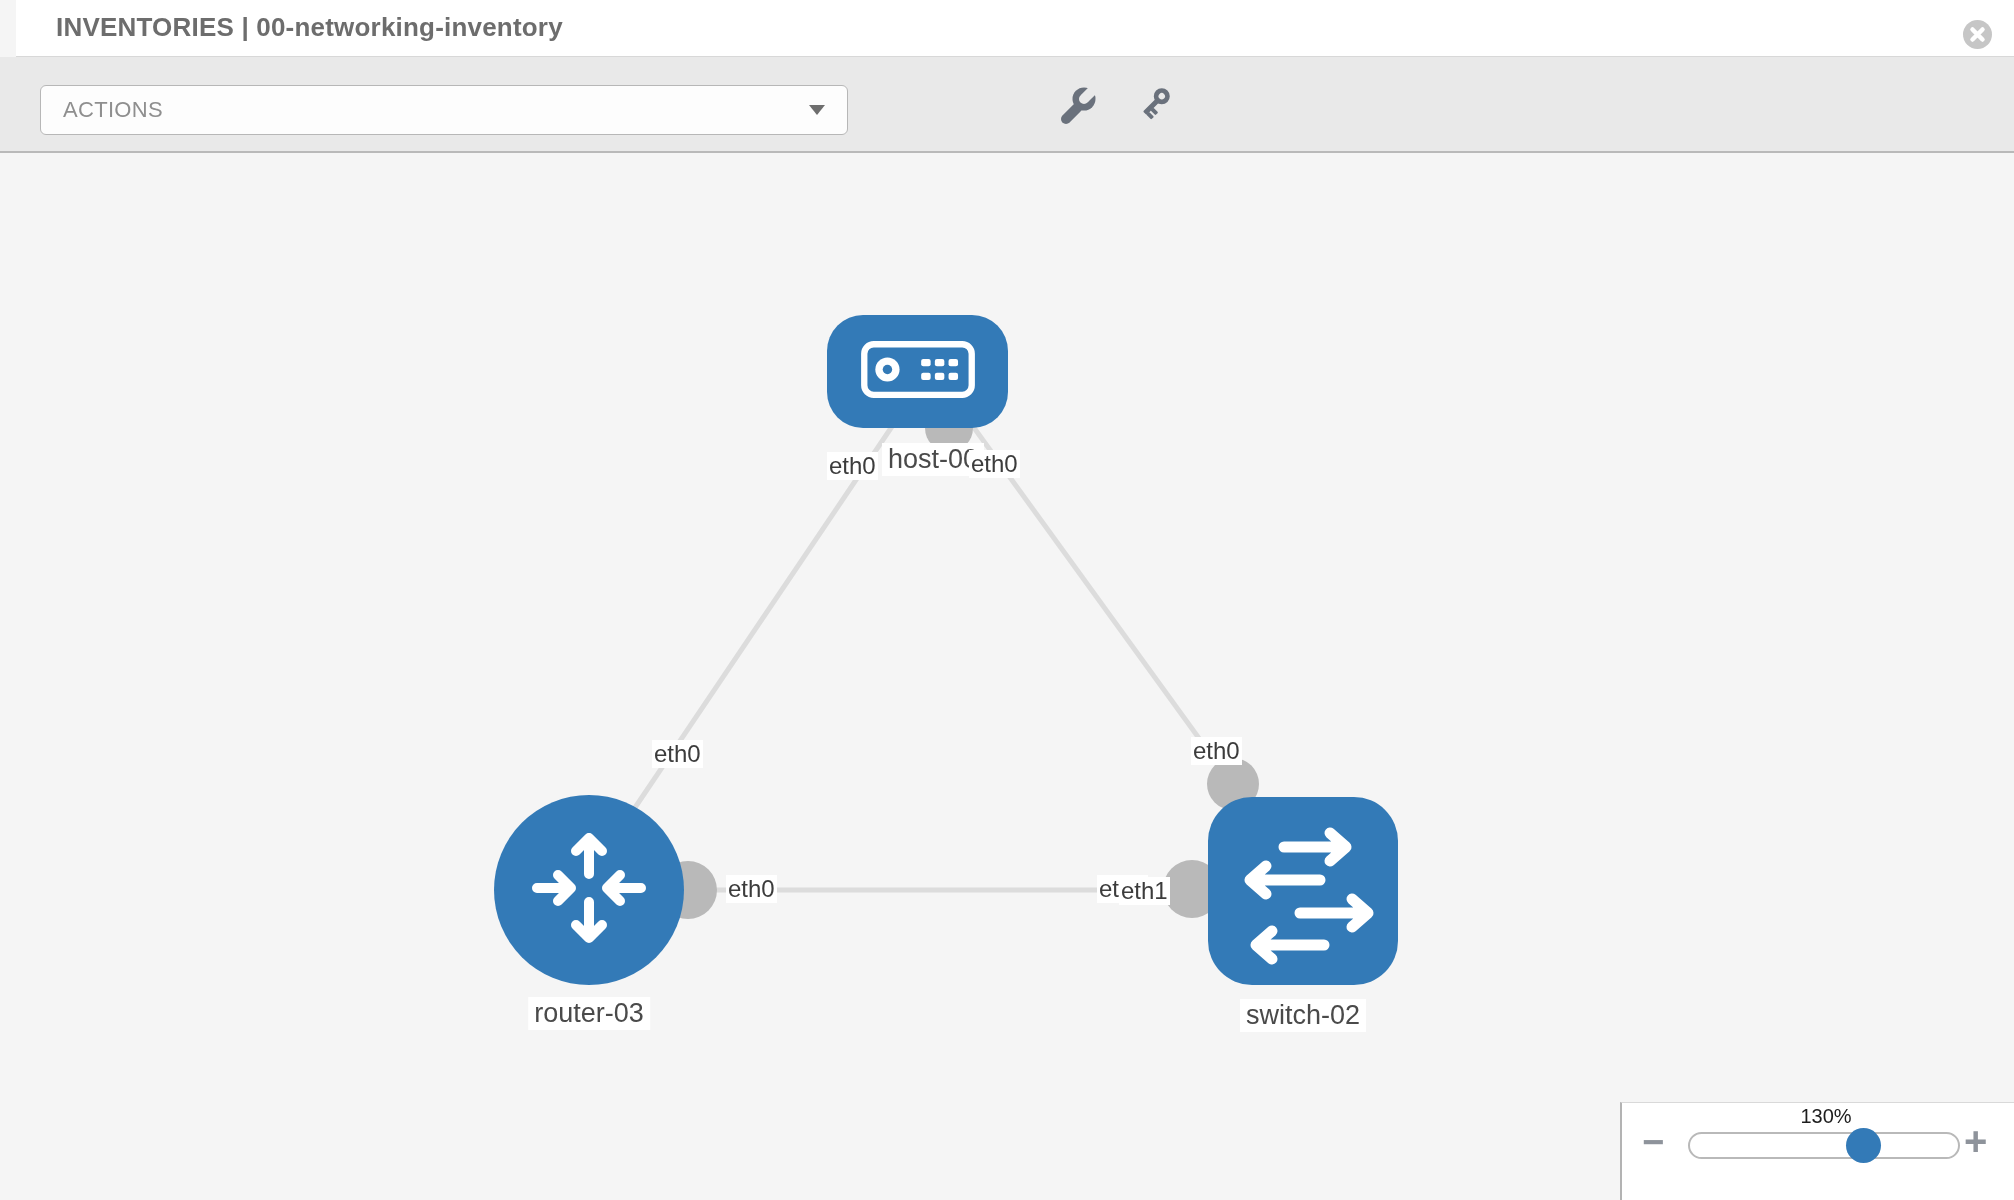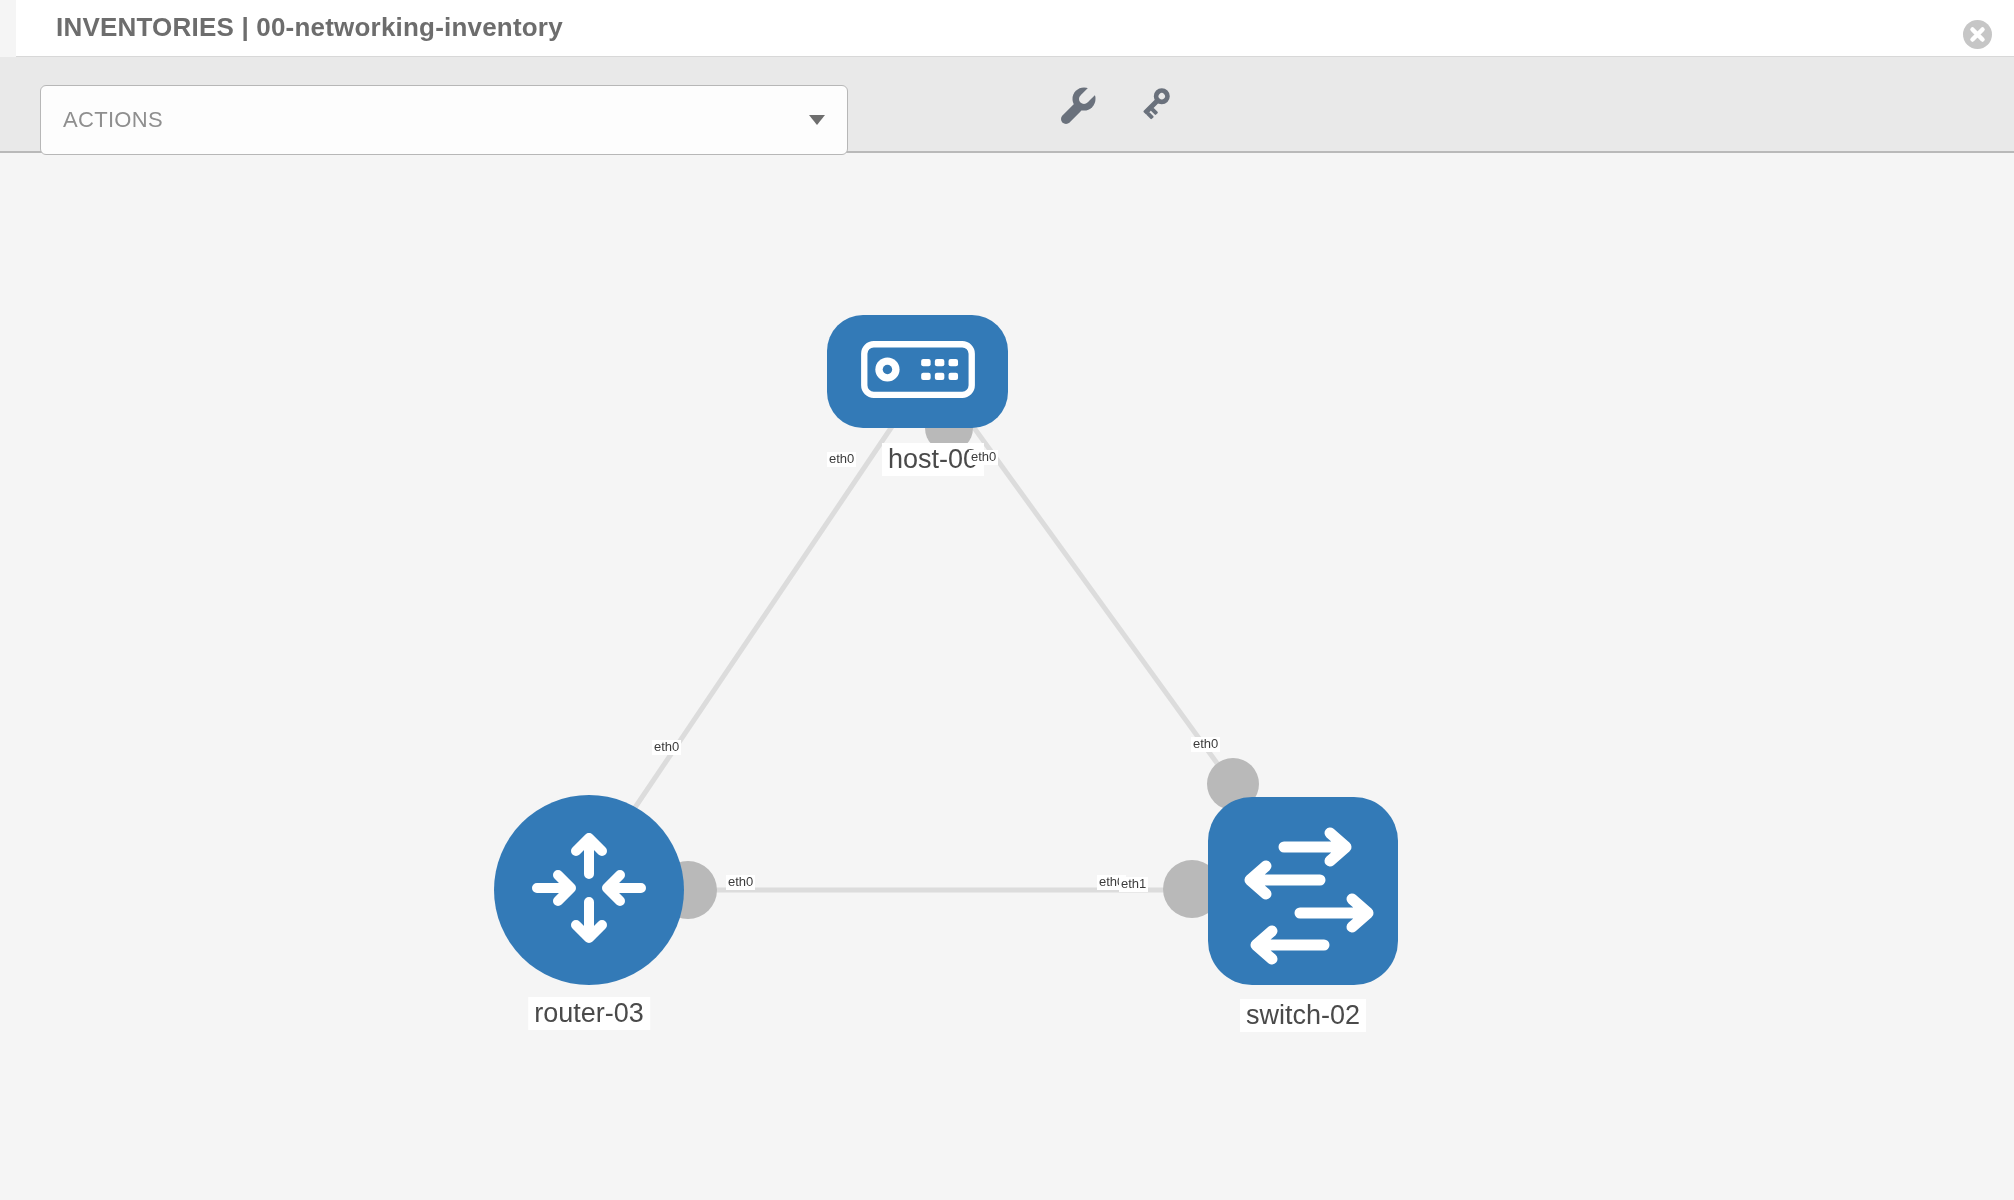--- a/index.html
+++ b/index.html
@@ -11,21 +11,21 @@
   .stage{position:absolute;inset:0;}
 
   
   .header{position:absolute;left:16px;top:0;width:100%;height:56px;background:#ffffff;border-bottom:1px solid #d8d8d8;}
   .page-title{position:absolute;left:40px;top:12px;font-size:26px;font-weight:700;color:#6d6d6d;letter-spacing:.2px;}
   .close-btn{position:absolute;right:38px;top:20px;width:29px;height:29px;cursor:pointer;}
 
   
   .toolbar{position:absolute;left:0;top:57px;width:100%;height:96px;background:#e9e9e9;border-bottom:2px solid #b9b9b9;box-sizing:border-box;}
   .select-box{
-    position:absolute;top:28px;height:70px;background:#fdfdfd;border:1px solid #b7b7b7;border-radius:6px;
+    position:absolute;top:28px;height:50px;background:#fdfdfd;border:1px solid #b7b7b7;border-radius:6px;
     box-sizing:border-box;display:flex;align-items:center;justify-content:space-between;
     padding:8px 22px;cursor:pointer;
   }
   .select-box .sel-label{font-size:22px;color:#8f8f8f;letter-spacing:.3px;}
   .caret{width:0;height:0;border-left:8px solid transparent;border-right:8px solid transparent;border-top:10px solid #6e6e6e;}
   .actions-box{left:40px;width:808px;}
   .search-box{left:1198px;width:792px;}
   .tool-icon{position:absolute;top:26px;width:44px;height:44px;cursor:pointer;}
   .wrench{left:1056px;}
   .key{left:1132px;}
@@ -37,21 +37,21 @@
   .node{position:absolute;background:#337ab7;display:flex;align-items:center;justify-content:center;z-index:2;cursor:pointer;}
   .node-host{left:827px;top:315px;width:181px;height:113px;border-radius:36px;}
   .node-router{left:494px;top:795px;width:190px;height:190px;border-radius:50%;}
   .node-switch{left:1208px;top:797px;width:190px;height:188px;border-radius:44px;}
 
   .node-label{
     position:absolute;z-index:3;transform:translateX(-50%);
     font-size:27px;color:#4a4a4a;background:#ffffff;padding:1px 6px;white-space:nowrap;
   }
   .port-label{
-    position:absolute;z-index:3;font-size:13px;color:#3c3c3c;background:#ffffff;
+    position:absolute;z-index:3;font-size:24px;color:#3c3c3c;background:#ffffff;
     padding:0 2px;line-height:1.15;white-space:nowrap;
   }
 
   
   .zoom-widget{
     position:absolute;left:1620px;top:1102px;width:394px;height:98px;background:#ffffff;
     border-left:2px solid #b3b3b3;border-top:1px solid #d9d9d9;box-sizing:border-box;z-index:4;
   }
   .zoom-level{position:absolute;left:142px;top:2px;width:124px;text-align:center;font-size:20px;color:#1d1d1d;}
   .zoom-minus,.zoom-plus{position:absolute;color:#8e939b;font-weight:700;cursor:pointer;user-select:none;}
@@ -171,14 +171,21 @@
           <circle cx="22" cy="10" r="3.2" fill="#e9e9e9"></circle>
           <rect x="19.5" y="15" width="5" height="19" rx="1"></rect>
           <rect x="24" y="24" width="7" height="4" rx="1"></rect>
           <rect x="24" y="30" width="7" height="4" rx="1"></rect>
         </g>
       </svg>
     </div>
 
   </div>
 
+  <div class="zoom-widget">
+    <div class="zoom-level">130%</div>
+    <div class="zoom-minus">−</div>
+    <div class="zoom-track"></div>
+    <div class="zoom-thumb"></div>
+    <div class="zoom-plus">+</div>
+  </div>
 
 </div>
 
 </body></html>

